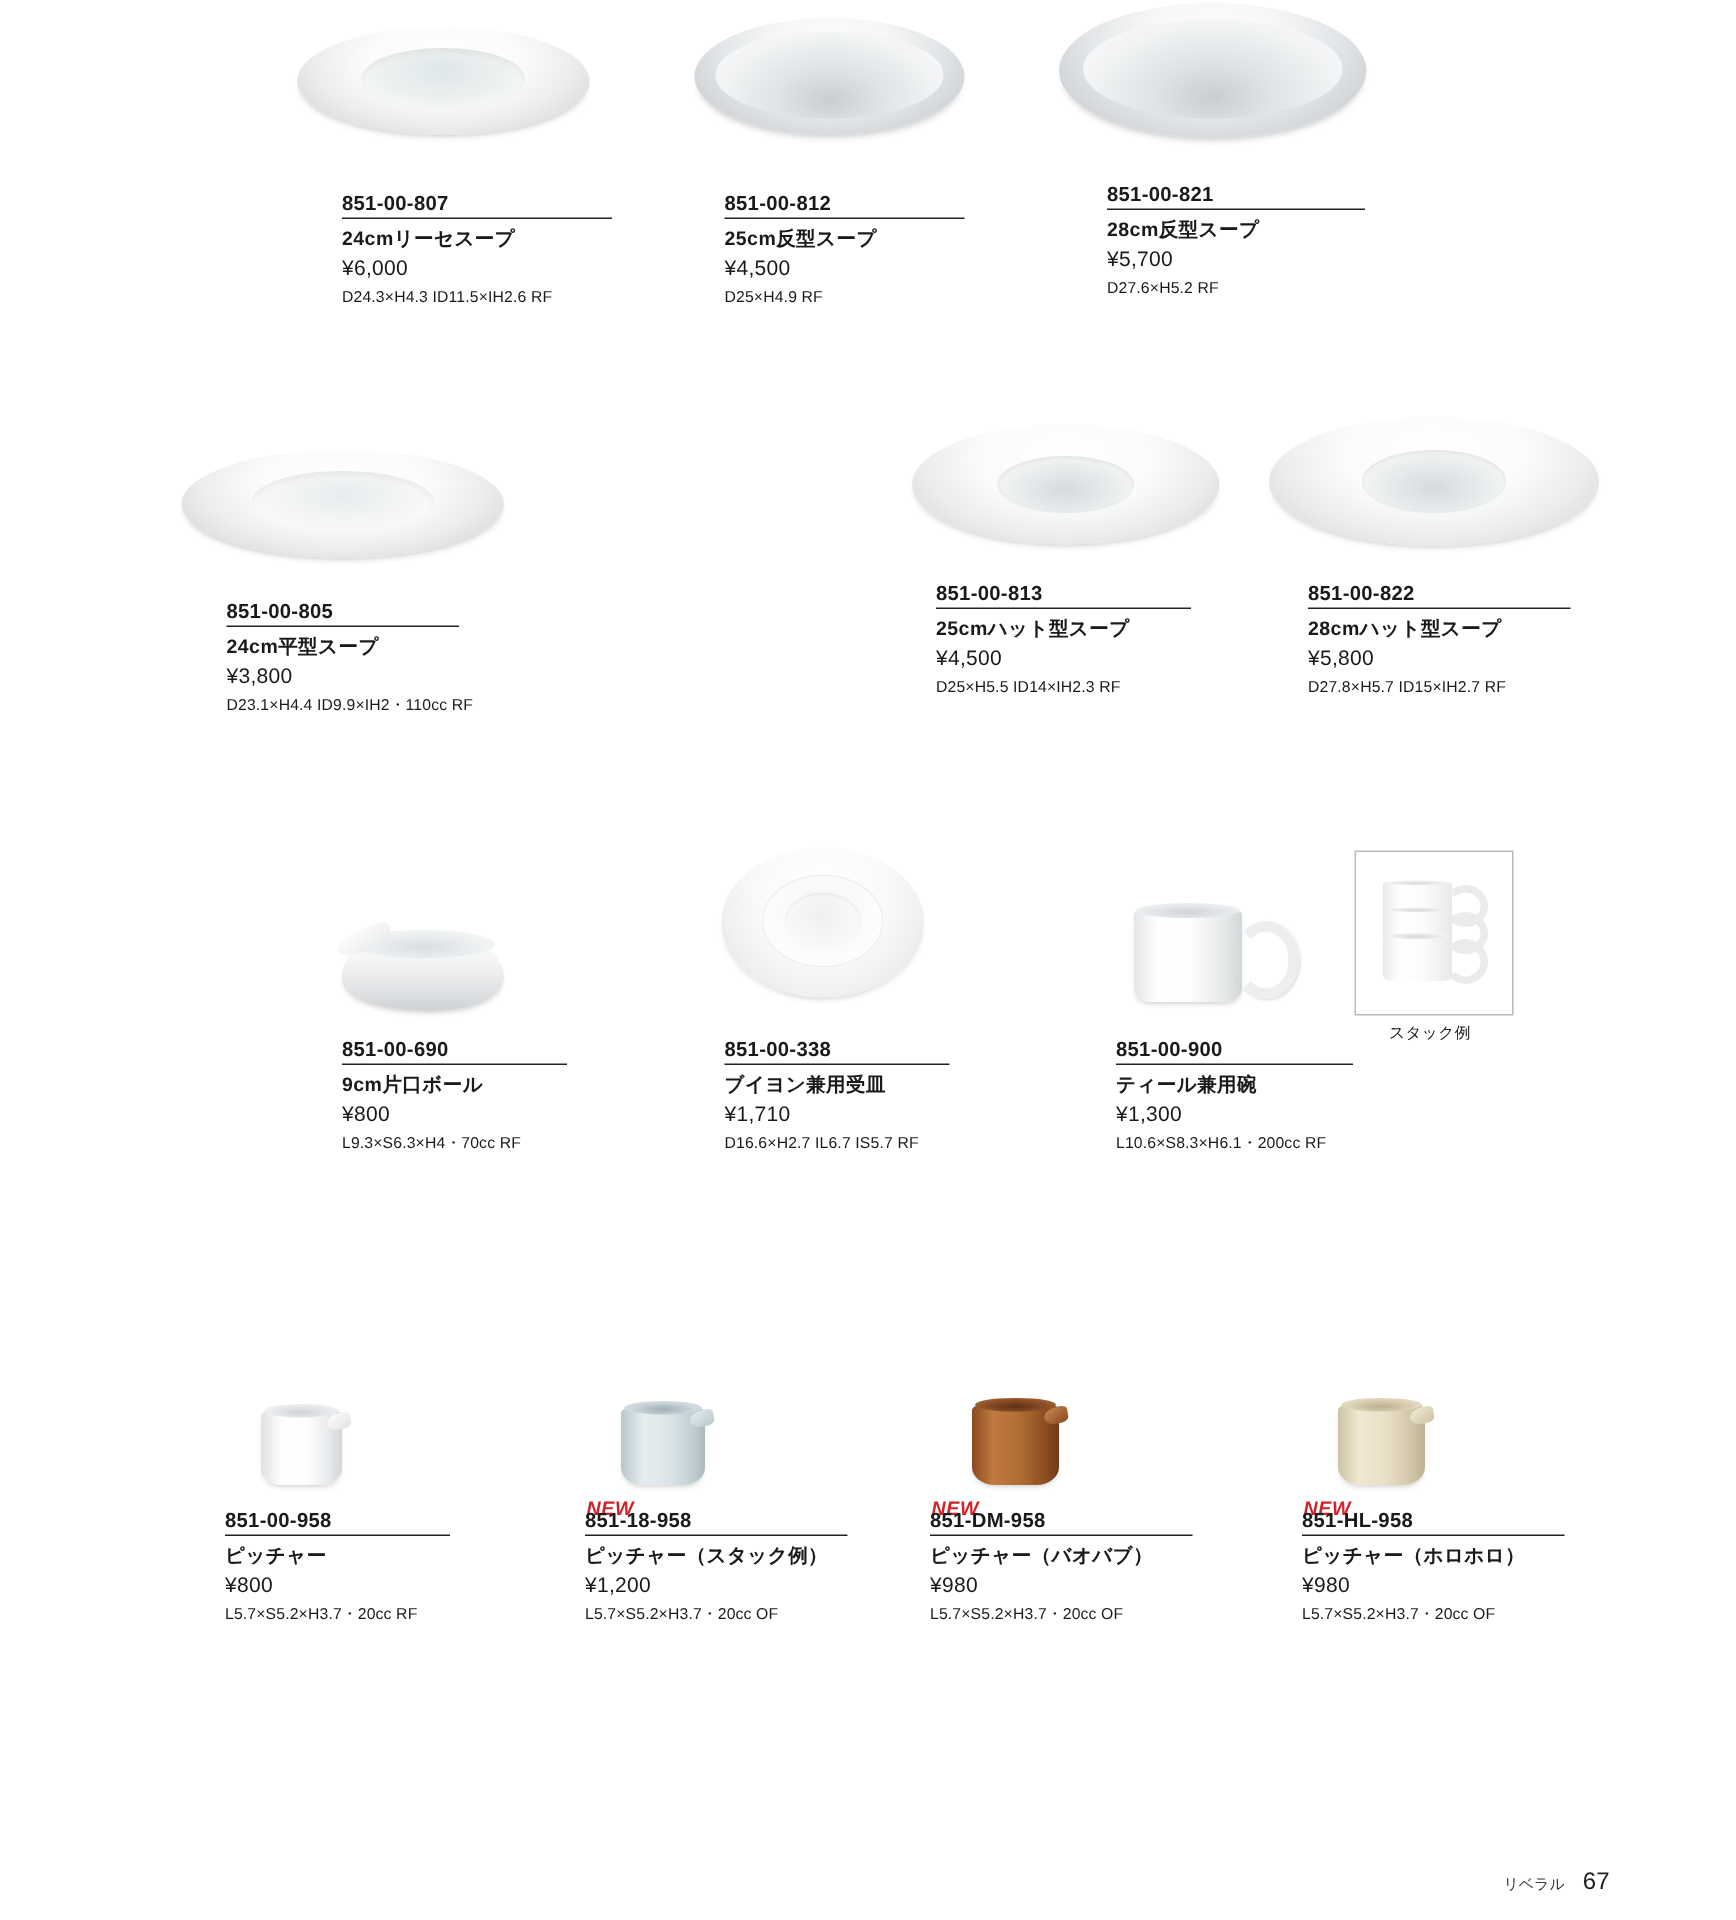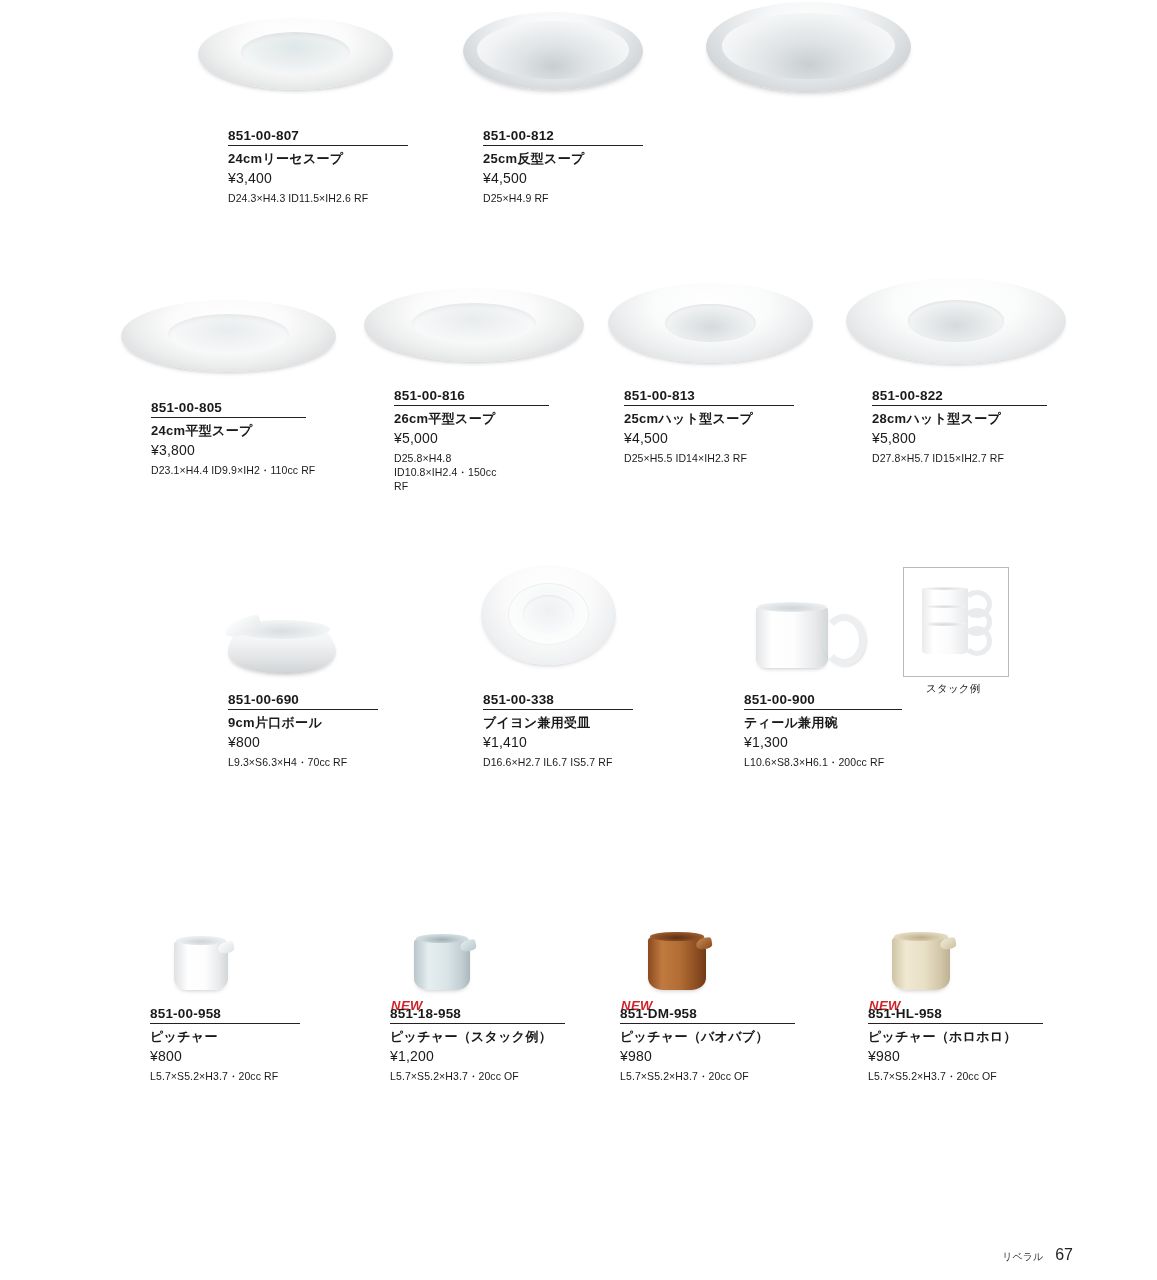--- a/index.html
+++ b/index.html
@@ -293,66 +293,61 @@
 
 <div class="page">
 
   <div class="item" style="left:228px; top:8px; width:180px;">
     <div class="photo">
       <div class="plate tint" style="left:-30px; top:10px; width:195px; height:72px;"></div>
     </div>
     <div class="caption">
       <span class="code">851-00-807</span>
       <div class="jname">24cmリーセスープ</div>
-      <div class="price">¥3,400</div>
+      <div class="price">¥6,000</div>
       <div class="spec">D24.3×H4.3 ID11.5×IH2.6 RF</div>
     </div>
   </div>
 
   <div class="item" style="left:483px; top:8px; width:160px;">
     <div class="photo">
       <div class="coupe" style="left:-20px; top:4px; width:180px; height:78px;"></div>
     </div>
     <div class="caption">
       <span class="code">851-00-812</span>
       <div class="jname">25cm反型スープ</div>
       <div class="price">¥4,500</div>
       <div class="spec">D25×H4.9 RF</div>
     </div>
   </div>
 
   <div class="item" style="left:738px; top:2px; width:172px;">
     <div class="photo">
       <div class="coupe" style="left:-32px; top:0px; width:205px; height:90px;"></div>
     </div>
+    <div class="caption">
+      <span class="code">851-00-821</span>
+      <div class="jname">28cm反型スープ</div>
+      <div class="price">¥5,700</div>
+      <div class="spec">D27.6×H5.2 RF</div>
+    </div>
   </div>
 
   <div class="item" style="left:151px; top:300px; width:155px;">
     <div class="photo" style="height:100px;">
       <div class="plate" style="left:-30px; top:0px; width:215px; height:72px;"></div>
     </div>
     <div class="caption">
       <span class="code">851-00-805</span>
       <div class="jname">24cm平型スープ</div>
       <div class="price">¥3,800</div>
       <div class="spec" style="width:165px;">D23.1×H4.4 ID9.9×IH2・110cc RF</div>
     </div>
   </div>
 
-  <div class="item" style="left:394px; top:288px; width:155px;">
-    <div class="photo" style="height:100px;">
-      <div class="plate" style="left:-30px; top:0px; width:220px; height:74px;"></div>
-    </div>
-    <div class="caption">
-      <span class="code">851-00-816</span>
-      <div class="jname">26cm平型スープ</div>
-      <div class="price">¥5,000</div>
-      <div class="spec" style="width:110px;">D25.8×H4.8 ID10.8×IH2.4・150cc RF</div>
-    </div>
-  </div>
 
   <div class="item" style="left:624px; top:283px; width:170px;">
     <div class="photo" style="height:105px;">
       <div class="hat" style="left:-16px; top:0px; width:205px; height:80px;"></div>
     </div>
     <div class="caption">
       <span class="code">851-00-813</span>
       <div class="jname">25cmハット型スープ</div>
       <div class="price">¥4,500</div>
       <div class="spec">D25×H5.5 ID14×IH2.3 RF</div>
@@ -383,21 +378,21 @@
     </div>
   </div>
 
   <div class="item" style="left:483px; top:565px; width:150px;">
     <div class="photo" style="height:127px;">
       <div class="saucer" style="left:-2px; top:0px; width:135px; height:100px;"></div>
     </div>
     <div class="caption">
       <span class="code">851-00-338</span>
       <div class="jname">ブイヨン兼用受皿</div>
-      <div class="price">¥1,410</div>
+      <div class="price">¥1,710</div>
       <div class="spec">D16.6×H2.7 IL6.7 IS5.7 RF</div>
     </div>
   </div>
 
   <div class="item" style="left:744px; top:598px; width:158px;">
     <div class="photo" style="height:94px;">
       <div class="mug" style="left:12px; top:8px; width:72px; height:62px;"></div>
       <div class="handle" style="left:78px; top:16px; width:30px; height:38px;"></div>
     </div>
     <div class="caption">

